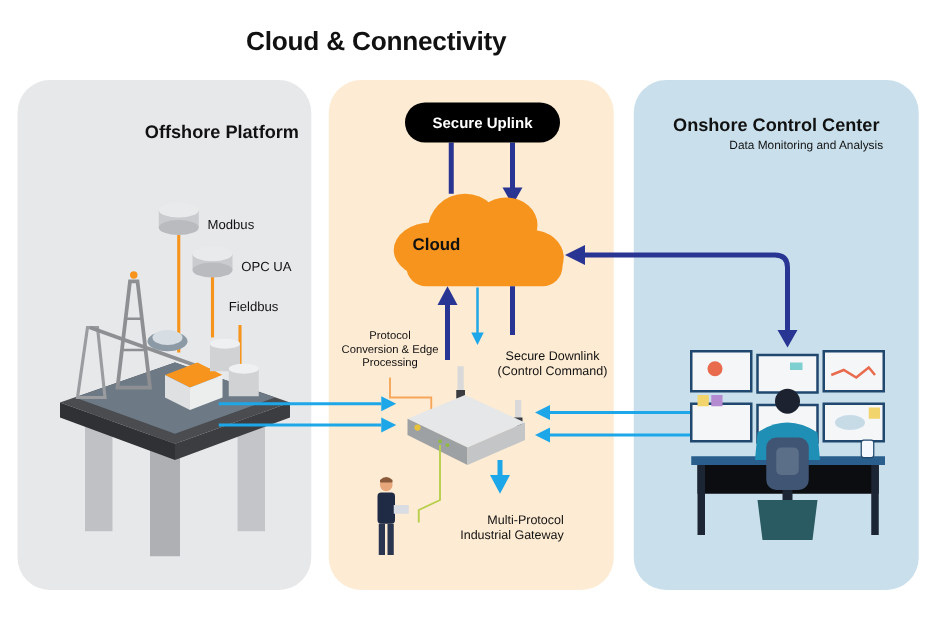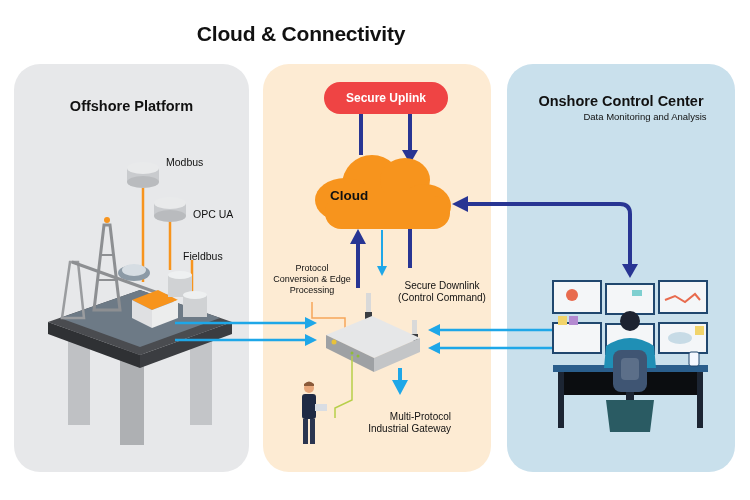--- a/index.html
+++ b/index.html
@@ -5,34 +5,34 @@
   html,body{margin:0;padding:0;background:#ffffff;}
   body{width:750px;height:500px;position:relative;overflow:hidden;font-family:"Liberation Sans","DejaVu Sans",sans-serif;color:#111;}
   .title{position:absolute;left:0;width:602px;top:22px;text-align:center;font-size:21px;font-weight:bold;letter-spacing:-0.2px;}
   .panel{position:absolute;top:64px;height:408px;border-radius:26px;}
   .p-left{left:14px;width:235px;background:#e7e8ea;}
   .p-mid{left:263px;width:228px;background:#fdebd3;}
   .p-right{left:507px;width:228px;background:#c9e0ec;}
   .ptitle{position:absolute;text-align:center;font-weight:bold;font-size:14.5px;}
   .psub{position:absolute;text-align:center;font-size:9.5px;}
   .lbl{position:absolute;font-size:10px;line-height:12px;}
-  .pill{position:absolute;left:324px;top:82px;width:124px;height:32px;border-radius:16px;background:#ef4444;color:#fff;font-weight:bold;font-size:12px;display:flex;align-items:center;justify-content:center;}
+  .pill{position:absolute;left:324px;top:82px;width:124px;height:32px;border-radius:16px;background:#000000;color:#fff;font-weight:bold;font-size:12px;display:flex;align-items:center;justify-content:center;}
   svg.art{position:absolute;left:0;top:0;}
   .cloudtxt{position:absolute;left:330px;top:188px;width:100px;text-align:left;font-weight:bold;font-size:13.5px;}
 </style>
 </head>
 <body>
 
 <div class="title">Cloud &amp; Connectivity</div>
 
 <div class="panel p-left"></div>
 <div class="panel p-mid"></div>
 <div class="panel p-right"></div>
 
-<div class="ptitle" style="left:14px;width:235px;top:98px;">Offshore Platform</div>
+<div class="ptitle" style="left:14px;width:235px;top:98px;padding-left:46px;">Offshore Platform</div>
 <div class="ptitle" style="left:507px;width:228px;top:93px;">Onshore Control Center</div>
 <div class="psub" style="left:507px;width:276px;top:111px;">Data Monitoring and Analysis</div>
 
 <svg class="art" width="750" height="500" viewBox="0 0 750 500">
   <defs>
     <marker id="mnavy" markerWidth="6" markerHeight="6" refX="3" refY="3" orient="auto">
         <path d="M0,0 L6,3 L0,6 z" fill="#283593"></path>
       </marker>
   </defs>
 
@@ -188,23 +188,23 @@
     <circle cx="630" cy="321" r="10" fill="#1d2230"></circle>
     <path d="M606,346 Q630,330 654,346 L656,368 L604,368 Z" fill="#1f8fb5"></path>
     <rect x="613" y="350" width="34" height="42" rx="8" fill="#3f5573"></rect>
     <rect x="621" y="358" width="18" height="22" rx="4" fill="#5c6f89"></rect>
     <rect x="626" y="392" width="8" height="16" fill="#1c2533"></rect>
     <polygon points="606,400 654,400 650,432 610,432" fill="#2a5b63"></polygon>
     <rect x="689" y="352" width="10" height="14" rx="2" fill="#f5f8ff" stroke="#20476e" stroke-width="1"></rect>
   </g>
 </svg>
 
-<div class="lbl" style="left:166px;top:156px;font-size:10.5px;">Modbus</div>
+<div class="lbl" style="left:166px;top:174px;font-size:10.5px;">Modbus</div>
 <div class="lbl" style="left:193px;top:208px;font-size:10.5px;">OPC UA</div>
-<div class="lbl" style="left:183px;top:250px;font-size:10.5px;text-align:right;">Fieldbus</div>
+<div class="lbl" style="left:183px;top:240px;font-size:10.5px;text-align:right;">Fieldbus</div>
 
 <div class="pill">Secure Uplink</div>
 <div class="cloudtxt">Cloud</div>
 
 <div class="lbl" style="left:262px;top:263px;width:100px;text-align:center;font-size:9px;line-height:11px;">
   <div>Protocol</div>
   <div>Conversion &amp; Edge</div>
   <div>Processing</div>
 </div>
 

